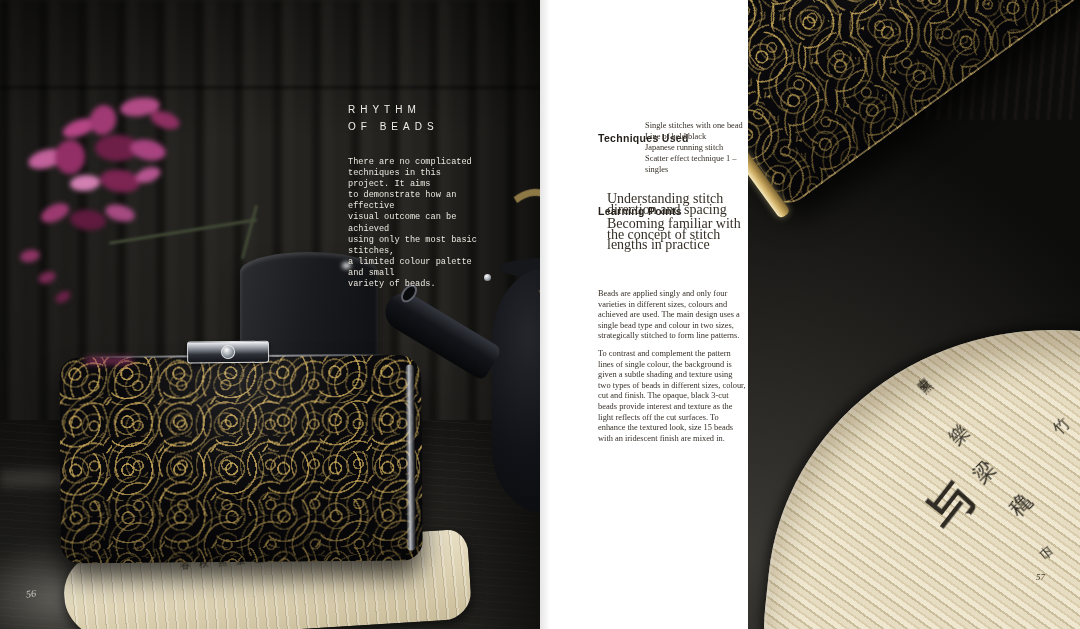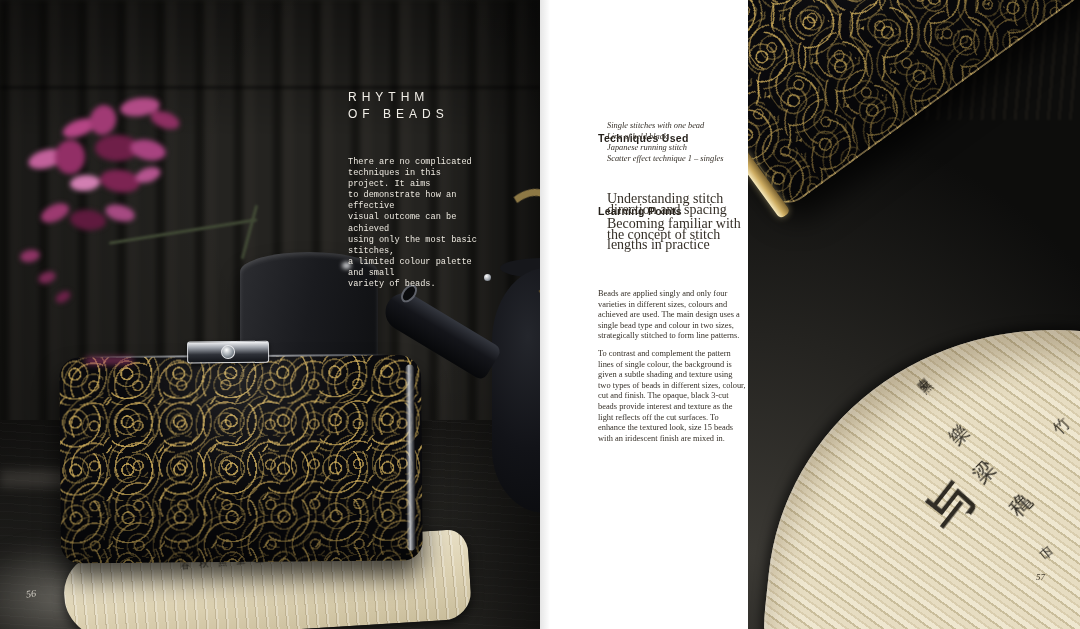--- a/index.html
+++ b/index.html
@@ -93,37 +93,37 @@
     background:linear-gradient(90deg,transparent,#b9bdc4 30%,#d9dce1 55%,#7c8088 85%,transparent);opacity:.7;}
   .pink-sliver{position:absolute;left:26px;top:0px;width:48px;height:7px;border-radius:4px;z-index:2;
     background:#a93d74;filter:blur(3px);opacity:.65;}
   .clasp-l{position:absolute;left:128px;top:-15px;width:82px;height:22px;border-radius:3px;z-index:3;
     background:linear-gradient(180deg,#f2f3f5 0%,#9ba0a8 28%,#2e3138 62%,#121419 100%);
     border:1px solid #d4d6da;box-shadow:0 2px 4px rgba(0,0,0,.6);}
   .clasp-knob{position:absolute;left:33px;top:3px;width:14px;height:14px;border-radius:50%;
     background:radial-gradient(circle at 38% 32%, #ffffff, #9098a0 55%, #3c4046);border:1px solid #e6e7ea;}
 
   
-  .title{position:absolute;left:348px;top:89px;color:#f2efe8;font-size:12px;line-height:16.5px;
+  .title{position:absolute;left:348px;top:102px;color:#f2efe8;font-size:10px;line-height:16.5px;
     letter-spacing:5px;font-weight:400;}
   .intro{position:absolute;left:348px;top:157px;width:132px;color:#ece8df;
     font-family:Liberation Mono, monospace;font-size:8.6px;line-height:11.1px;white-space:pre-line;}
   .pagenum-56{position:absolute;left:26px;top:588px;color:#d4d0c6;font-size:10px;font-style:italic;
     font-family:"Liberation Serif",serif;transform:rotate(-8deg);}
 
   
   .text-col{position:absolute;left:540px;top:0;width:208px;height:629px;background:#ffffff;}
   .text-col::before{content:"";position:absolute;left:0;top:0;width:10px;height:100%;
     background:linear-gradient(90deg, rgba(0,0,0,.10), rgba(0,0,0,0));}
   .h-sec{position:absolute;left:58px;font-size:10.5px;font-weight:700;color:#241f19;letter-spacing:.3px;margin-top:26px;}
   .h-tech{top:106px;}
   .h-learn{top:179px;}
   .tech-list{position:absolute;left:67px;top:120px;width:140px;}
-  .tech-item{font-family:"Liberation Serif",serif;font-style:italic;font-size:8.4px;
-    line-height:11.1px;color:#352f27;}
+  .tech-item{font-family:"Liberation Serif",serif;font-size:8.4px;
+    line-height:11.1px;color:#352f27;margin-left:38px;}
   .learn-list{position:absolute;left:67px;top:194px;width:139px;}
   .learn-item{font-family:"Liberation Serif",serif;font-size:14px;line-height:10.6px;
     color:#352f27;margin-bottom:4px;}
   .paras{position:absolute;left:58px;top:289px;width:148px;}
   .body-para{font-family:"Liberation Serif",serif;font-size:8.4px;line-height:10.6px;
     color:#352f27;margin:0 0 7px 0;}
 
   
   .right-photo{position:absolute;left:748px;top:0;width:332px;height:629px;overflow:hidden;background:#0d0d0c;}
   .rp-top{position:absolute;left:0;top:0;width:100%;height:120px;opacity:.55;filter:blur(1px);

